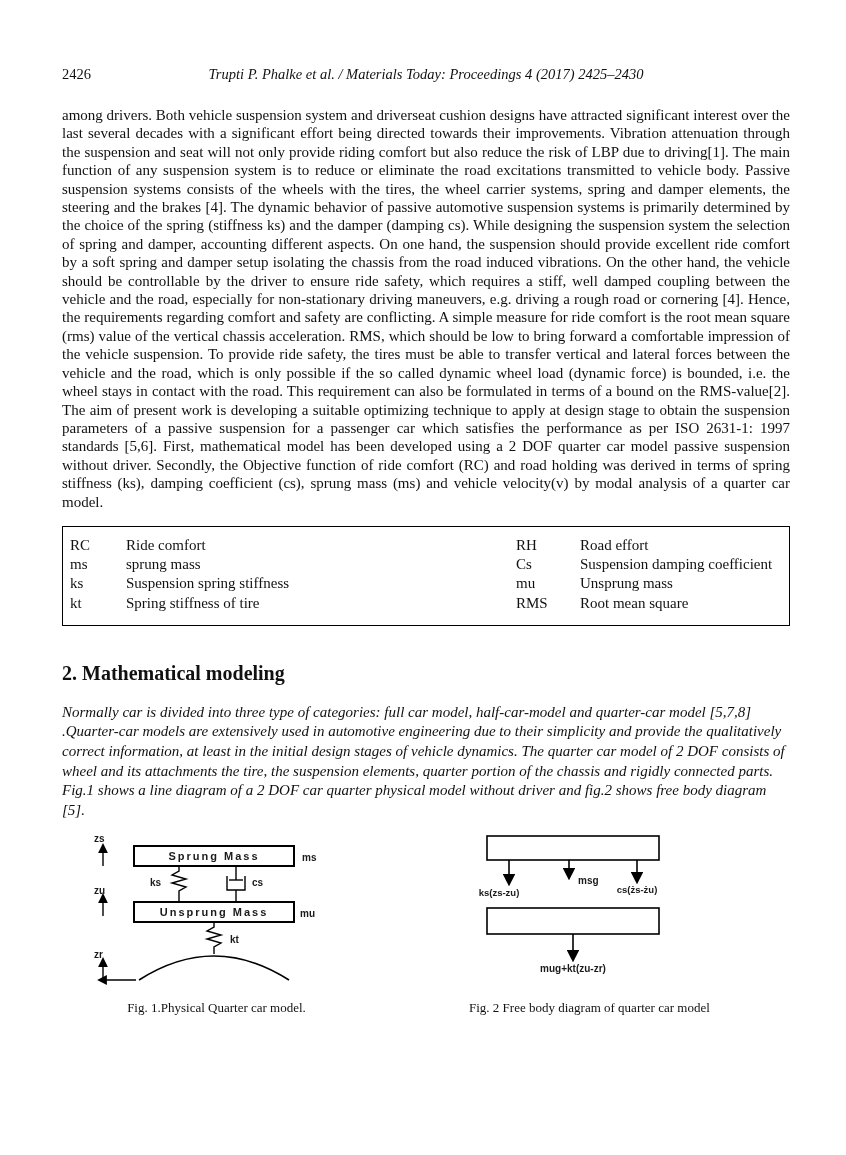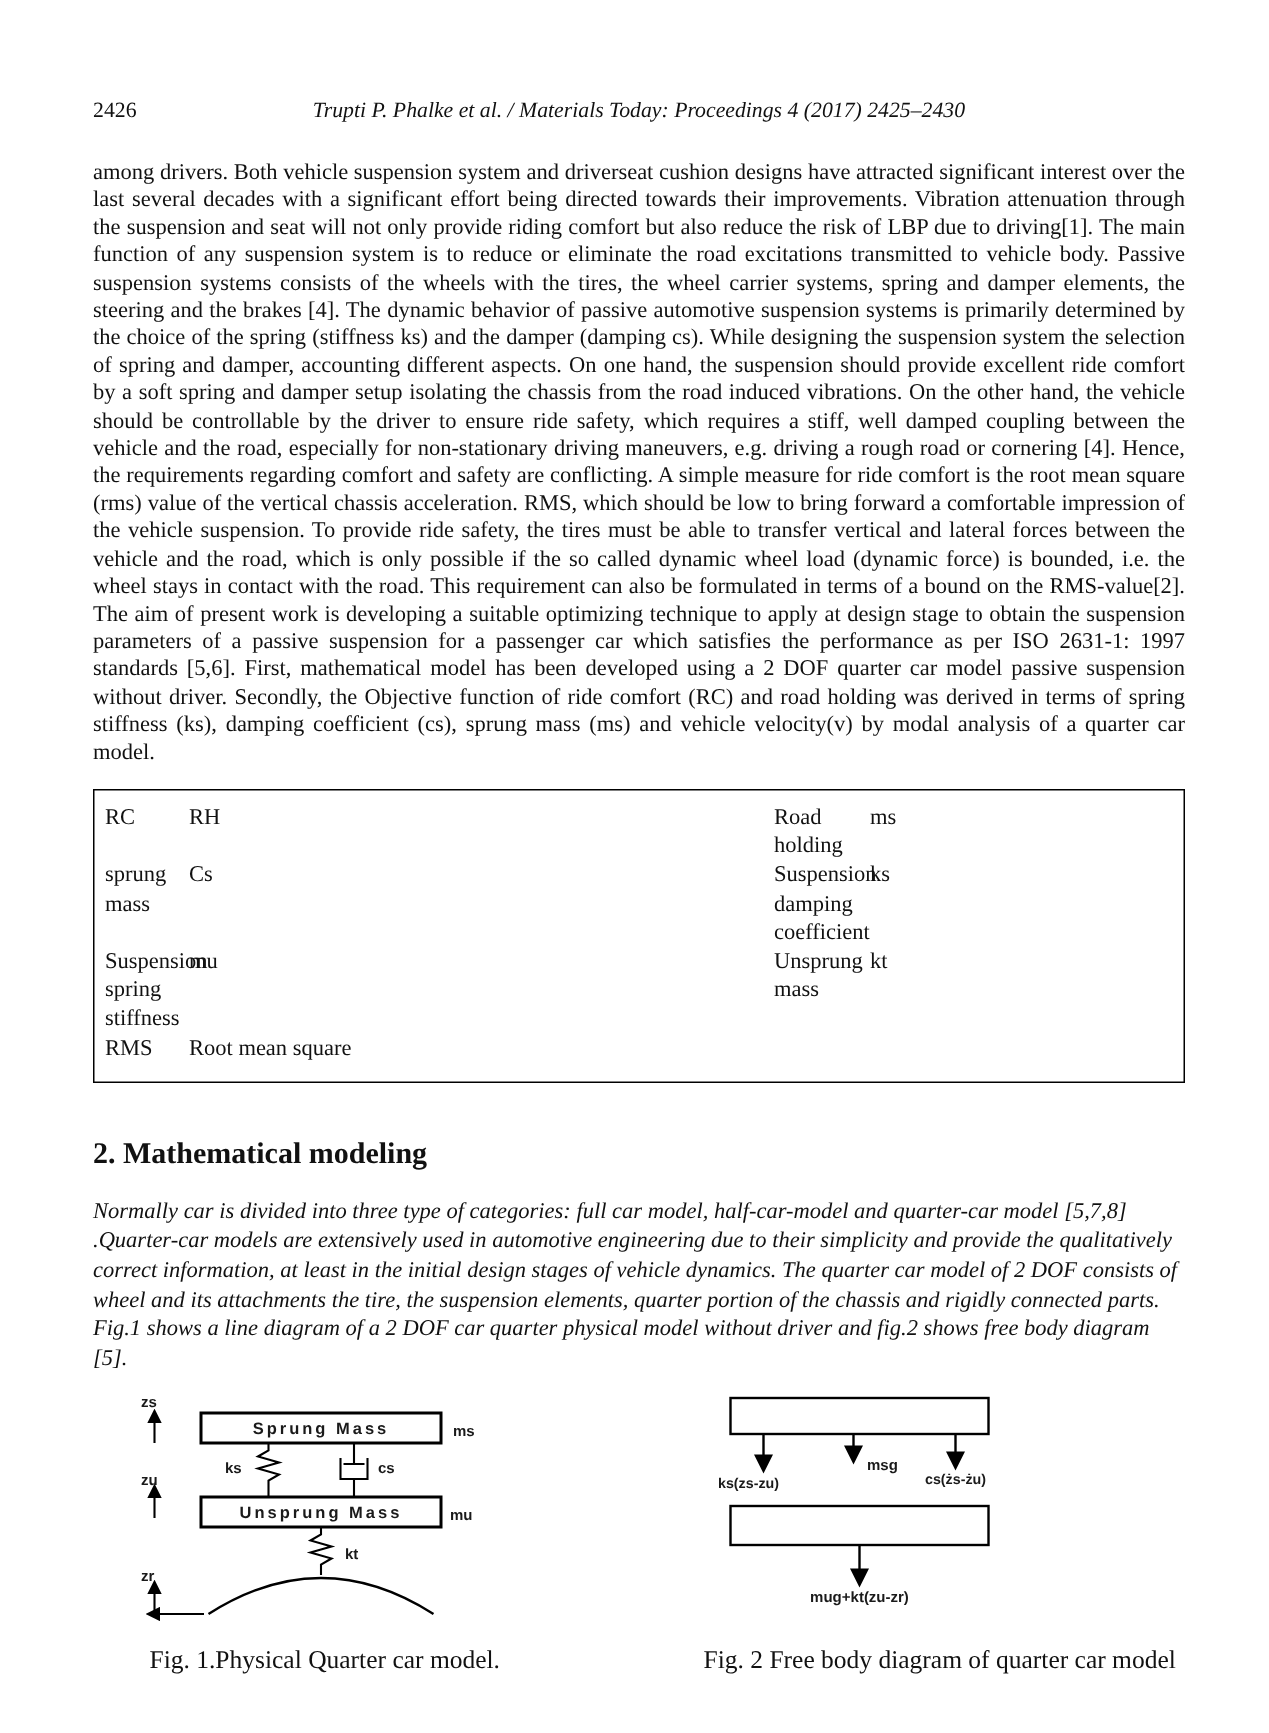--- a/index.html
+++ b/index.html
@@ -16,54 +16,56 @@
   .para { font-size: 15px; line-height: 18.4px; text-align: justify; margin: 0; }
   .nomenclature { border: 1.4px solid #000; margin-top: 15px; padding: 9px 10px 12px 7px; font-size: 15px; }
   .nomenclature .nom-title { font-weight: bold; margin-bottom: 17px; }
   .nom-grid { display: grid; grid-template-columns: 56px 390px 64px 1fr; line-height: 19.2px; }
   .section-heading { font-weight: bold; font-size: 20px; margin-top: 36px; }
   .para2 { font-size: 15px; line-height: 19.6px; text-align: left; margin: 18px 0 0 0; font-style: italic; }
   .figures-row { display: flex; align-items: flex-end; margin-top: 12px; }
   figure { margin: 0; }
   .fig1 { margin-left: 32px; }
   .fig2 { margin-left: 130px; }
-  figcaption { font-size: 17px; text-align: center; margin-top: 6px; white-space: nowrap; }
+  figcaption { font-size: 13px; text-align: center; margin-top: 6px; white-space: nowrap; }
   .dl { font-family: "Liberation Sans", sans-serif; font-weight: bold; font-size: 10px; fill: #1a1a1a; }
   .dl-sm { font-family: "Liberation Sans", sans-serif; font-weight: bold; font-size: 9.5px; fill: #1a1a1a; }
   .spaced { letter-spacing: 2px; font-size: 11px; }
 </style>
 </head>
 <body>
 
 <div class="page">
 
   <div class="header">
     <span class="page-number">2426</span>
     <div class="running-title">Trupti P. Phalke et al. / Materials Today: Proceedings 4 (2017) 2425–2430</div>
   </div>
 
   <p class="para">among drivers. Both vehicle suspension system and driverseat cushion designs have attracted significant interest over the last several decades with a significant effort being directed towards their improvements. Vibration attenuation through the suspension and seat will not only provide riding comfort but also reduce the risk of LBP due to driving[1]. The main function of any suspension system is to reduce or eliminate the road excitations transmitted to vehicle body. Passive suspension systems consists of the wheels with the tires, the wheel carrier systems, spring and damper elements, the steering and the brakes [4]. The dynamic behavior of passive automotive suspension systems is primarily determined by the choice of the spring (stiffness ks) and the damper (damping cs). While designing the suspension system the selection of spring and damper, accounting different aspects. On one hand, the suspension should provide excellent ride comfort by a soft spring and damper setup isolating the chassis from the road induced vibrations. On the other hand, the vehicle should be controllable by the driver to ensure ride safety, which requires a stiff, well damped coupling between the vehicle and the road, especially for non-stationary driving maneuvers, e.g. driving a rough road or cornering [4]. Hence, the requirements regarding comfort and safety are conflicting. A simple measure for ride comfort is the root mean square (rms) value of the vertical chassis acceleration. RMS, which should be low to bring forward a comfortable impression of the vehicle suspension. To provide ride safety, the tires must be able to transfer vertical and lateral forces between the vehicle and the road, which is only possible if the so called dynamic wheel load (dynamic force) is bounded, i.e. the wheel stays in contact with the road. This requirement can also be formulated in terms of a bound on the RMS-value[2]. The aim of present work is developing a suitable optimizing technique to apply at design stage to obtain the suspension parameters of a passive suspension for a passenger car which satisfies the performance as per ISO 2631-1: 1997 standards [5,6]. First, mathematical model has been developed using a 2 DOF quarter car model passive suspension without driver. Secondly, the Objective function of ride comfort (RC) and road holding was derived in terms of spring stiffness (ks), damping coefficient (cs), sprung mass (ms) and vehicle velocity(v) by modal analysis of a quarter car model.</p>
 
   <div class="nomenclature">
     <div class="nom-grid">
       <span>RC</span>
+      <span>Ride comfort</span>
       <span>RH</span>
-      <span>Road holding</span>
+      <span>Road effort</span>
 
       <span>ms</span>
       <span>sprung mass</span>
       <span>Cs</span>
       <span>Suspension damping coefficient</span>
 
       <span>ks</span>
       <span>Suspension spring stiffness</span>
       <span>mu</span>
       <span>Unsprung mass</span>
 
       <span>kt</span>
+      <span>Spring stiffness of tire</span>
       <span>RMS</span>
       <span>Root mean square</span>
     </div>
   </div>
 
   <div class="section-heading">2. Mathematical modeling</div>
 
   <p class="para2">Normally car is divided into three type of categories: full car model, half-car-model and quarter-car model [5,7,8] .Quarter-car models are extensively used in automotive engineering due to their simplicity and provide the qualitatively correct information, at least in the initial design stages of vehicle dynamics. The quarter car model of 2 DOF consists of wheel and its attachments the tire, the suspension elements, quarter portion of the chassis and rigidly connected parts. Fig.1 shows a line diagram of a 2 DOF car quarter physical model without driver and fig.2 shows free body diagram [5].</p>
 
   <div class="figures-row">

